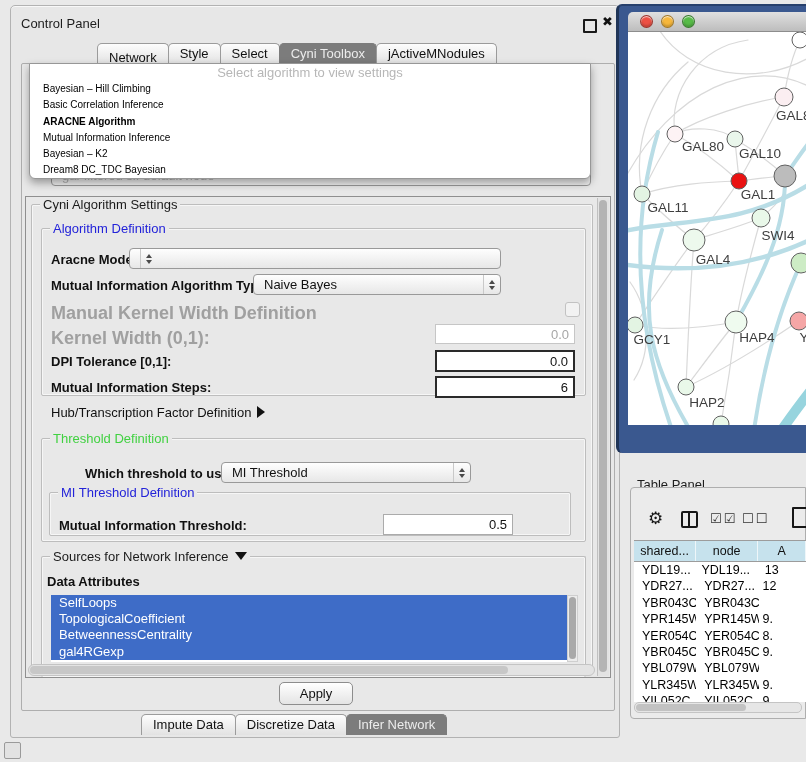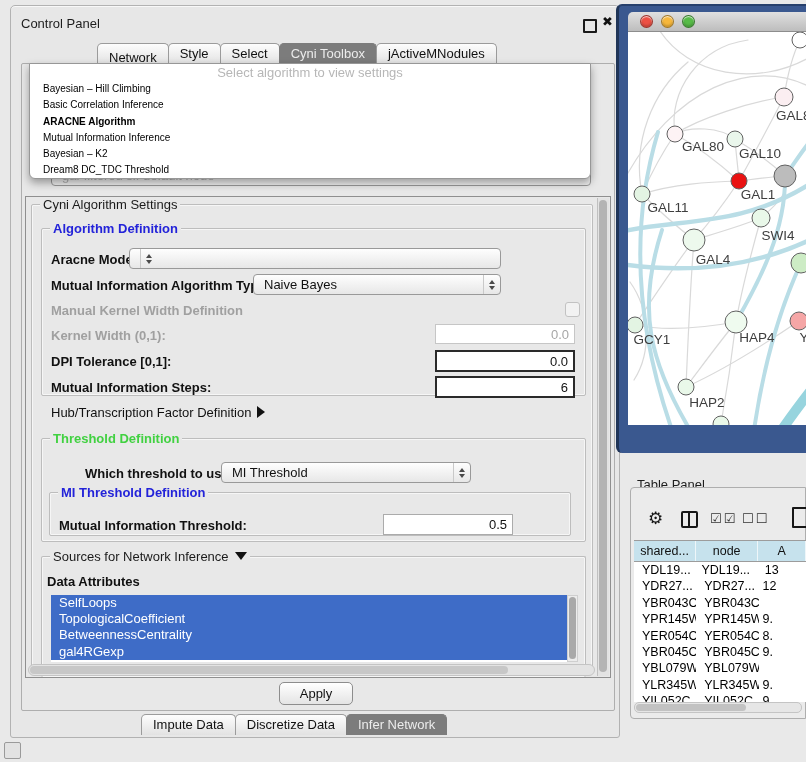--- a/index.html
+++ b/index.html
@@ -27,25 +27,25 @@
   #algo-popup{left:18px;top:57px;width:562px;height:116px;background:#fff;border:1px solid #979797;
     border-radius:1px 1px 6px 6px;box-shadow:0 4px 9px rgba(0,0,0,.35);z-index:30;box-sizing:border-box;}
   #algo-prompt{text-align:center;color:#b7b7b7;font-size:13px;height:17px;line-height:17px;}
   .popup-item{font-size:10px;height:16.3px;line-height:16.3px;padding-left:13px;color:#000;white-space:nowrap;}
   .popup-item.bold{font-weight:bold;}
   
   #settings-pane{left:14px;top:190px;width:586px;height:482px;border:1px solid #8f8f8f;background:#e8e8e8;box-sizing:border-box;}
   #settings-vscroll{left:586px;top:192px;width:12px;height:478px;background:#e3e3e3;border-left:1px solid #c0c0c0;box-sizing:border-box;}
   #settings-vthumb{left:588px;top:194px;width:8px;height:472px;background:#b4b4b4;border-radius:4px;}
   .grp{border:1px solid #bdbdbd;border-radius:2px;box-shadow:inset 0 0 0 1px rgba(255,255,255,.6);}
-  .gtitle{position:absolute;top:-8px;left:8px;background:#e8e8e8;padding:0 3px;font-size:13px;font-weight:bold;white-space:nowrap;}
+  .gtitle{position:absolute;top:-8px;left:8px;background:#e8e8e8;padding:0 3px;font-size:13px;font-weight:normal;white-space:nowrap;}
   .t-black{color:#1b1b1b;} .t-blue{color:#2323d9;} .t-green{color:#41d141;}
   .lbl{font-size:13px;color:#111;white-space:nowrap;}
   .lbl-b{font-size:13px;font-weight:bold;color:#111;white-space:nowrap;}
-  .lbl-dis{font-size:13px;font-weight:bold;color:#a0a0a0;white-space:nowrap;}
+  .lbl-dis{font-size:18px;font-weight:bold;color:#a0a0a0;white-space:nowrap;}
   .combo{background:linear-gradient(#fefefe,#e7e7e7);border:1px solid #999;border-radius:4px;
     font-size:13px;color:#111;display:flex;align-items:center;box-sizing:border-box;padding-left:10px;}
   .combo .cval{flex:1;}
   .combo .arrows{width:16px;display:flex;flex-direction:column;align-items:center;justify-content:center;gap:2px;border-left:1px solid #c9c9c9;height:100%;}
   .tri-up{width:0;height:0;border-left:3.5px solid transparent;border-right:3.5px solid transparent;border-bottom:4.5px solid #4a4a4a;}
   .tri-dn{width:0;height:0;border-left:3.5px solid transparent;border-right:3.5px solid transparent;border-top:4.5px solid #4a4a4a;}
   .tfield{background:#fff;border:1px solid #ababab;font-size:13px;color:#111;text-align:right;
     padding:0 5px;box-sizing:border-box;display:flex;align-items:center;justify-content:flex-end;}
   .tfield.strong{border:2px solid #2a2a2a;}
   .tfield.dis{color:#a6a6a6;border:1px solid #c6c6c6;}
@@ -123,21 +123,21 @@
   <div class="abs" id="bg-combo">gal-filtered sif default node</div>
 
   <div class="abs" id="algo-popup">
     <div id="algo-prompt">Select algorithm to view settings</div>
     <div id="popup-items">
         <div class="popup-item">Bayesian – Hill Climbing</div>
         <div class="popup-item">Basic Correlation Inference</div>
         <div class="popup-item bold">ARACNE Algorithm</div>
         <div class="popup-item">Mutual Information Inference</div>
         <div class="popup-item">Bayesian – K2</div>
-        <div class="popup-item">Dream8 DC_TDC Threshold</div>
+        <div class="popup-item">Dream8 DC_TDC Bayesian</div>
       </div>
   </div>
 
   <div class="abs" id="settings-pane"></div>
   <div class="abs" id="settings-vscroll"></div>
   <div class="abs" id="settings-vthumb"></div>
 
   <div class="abs grp" style="left:20px;top:198px;width:560px;height:466px;">
     <span class="gtitle t-black" style="font-weight:normal;">Cyni Algorithm Settings</span>
   </div>

